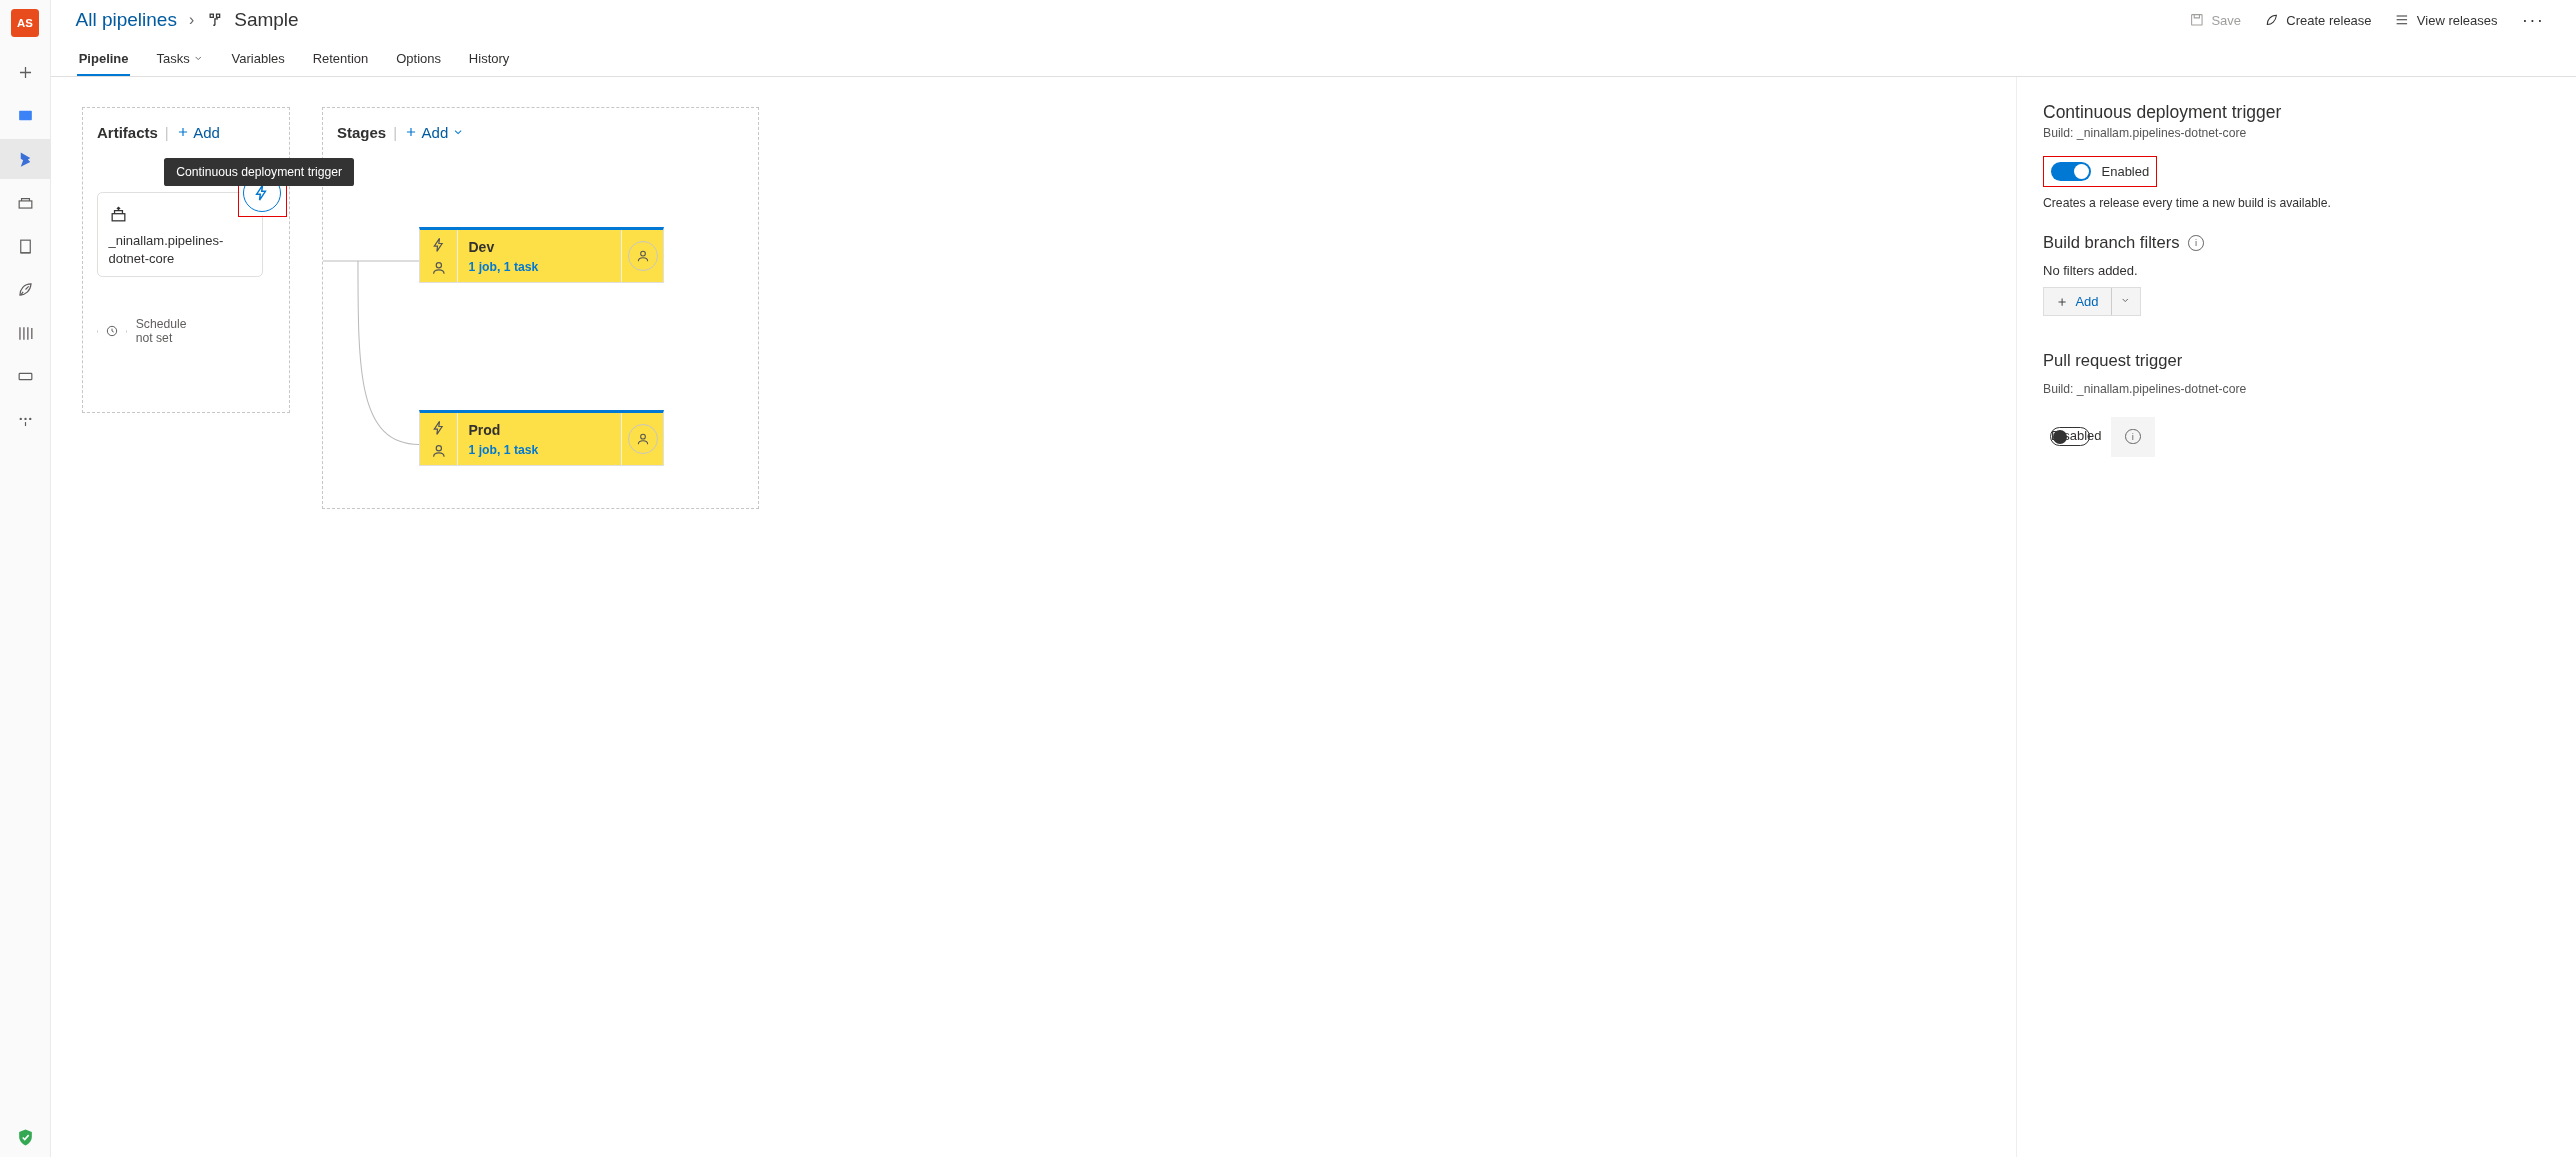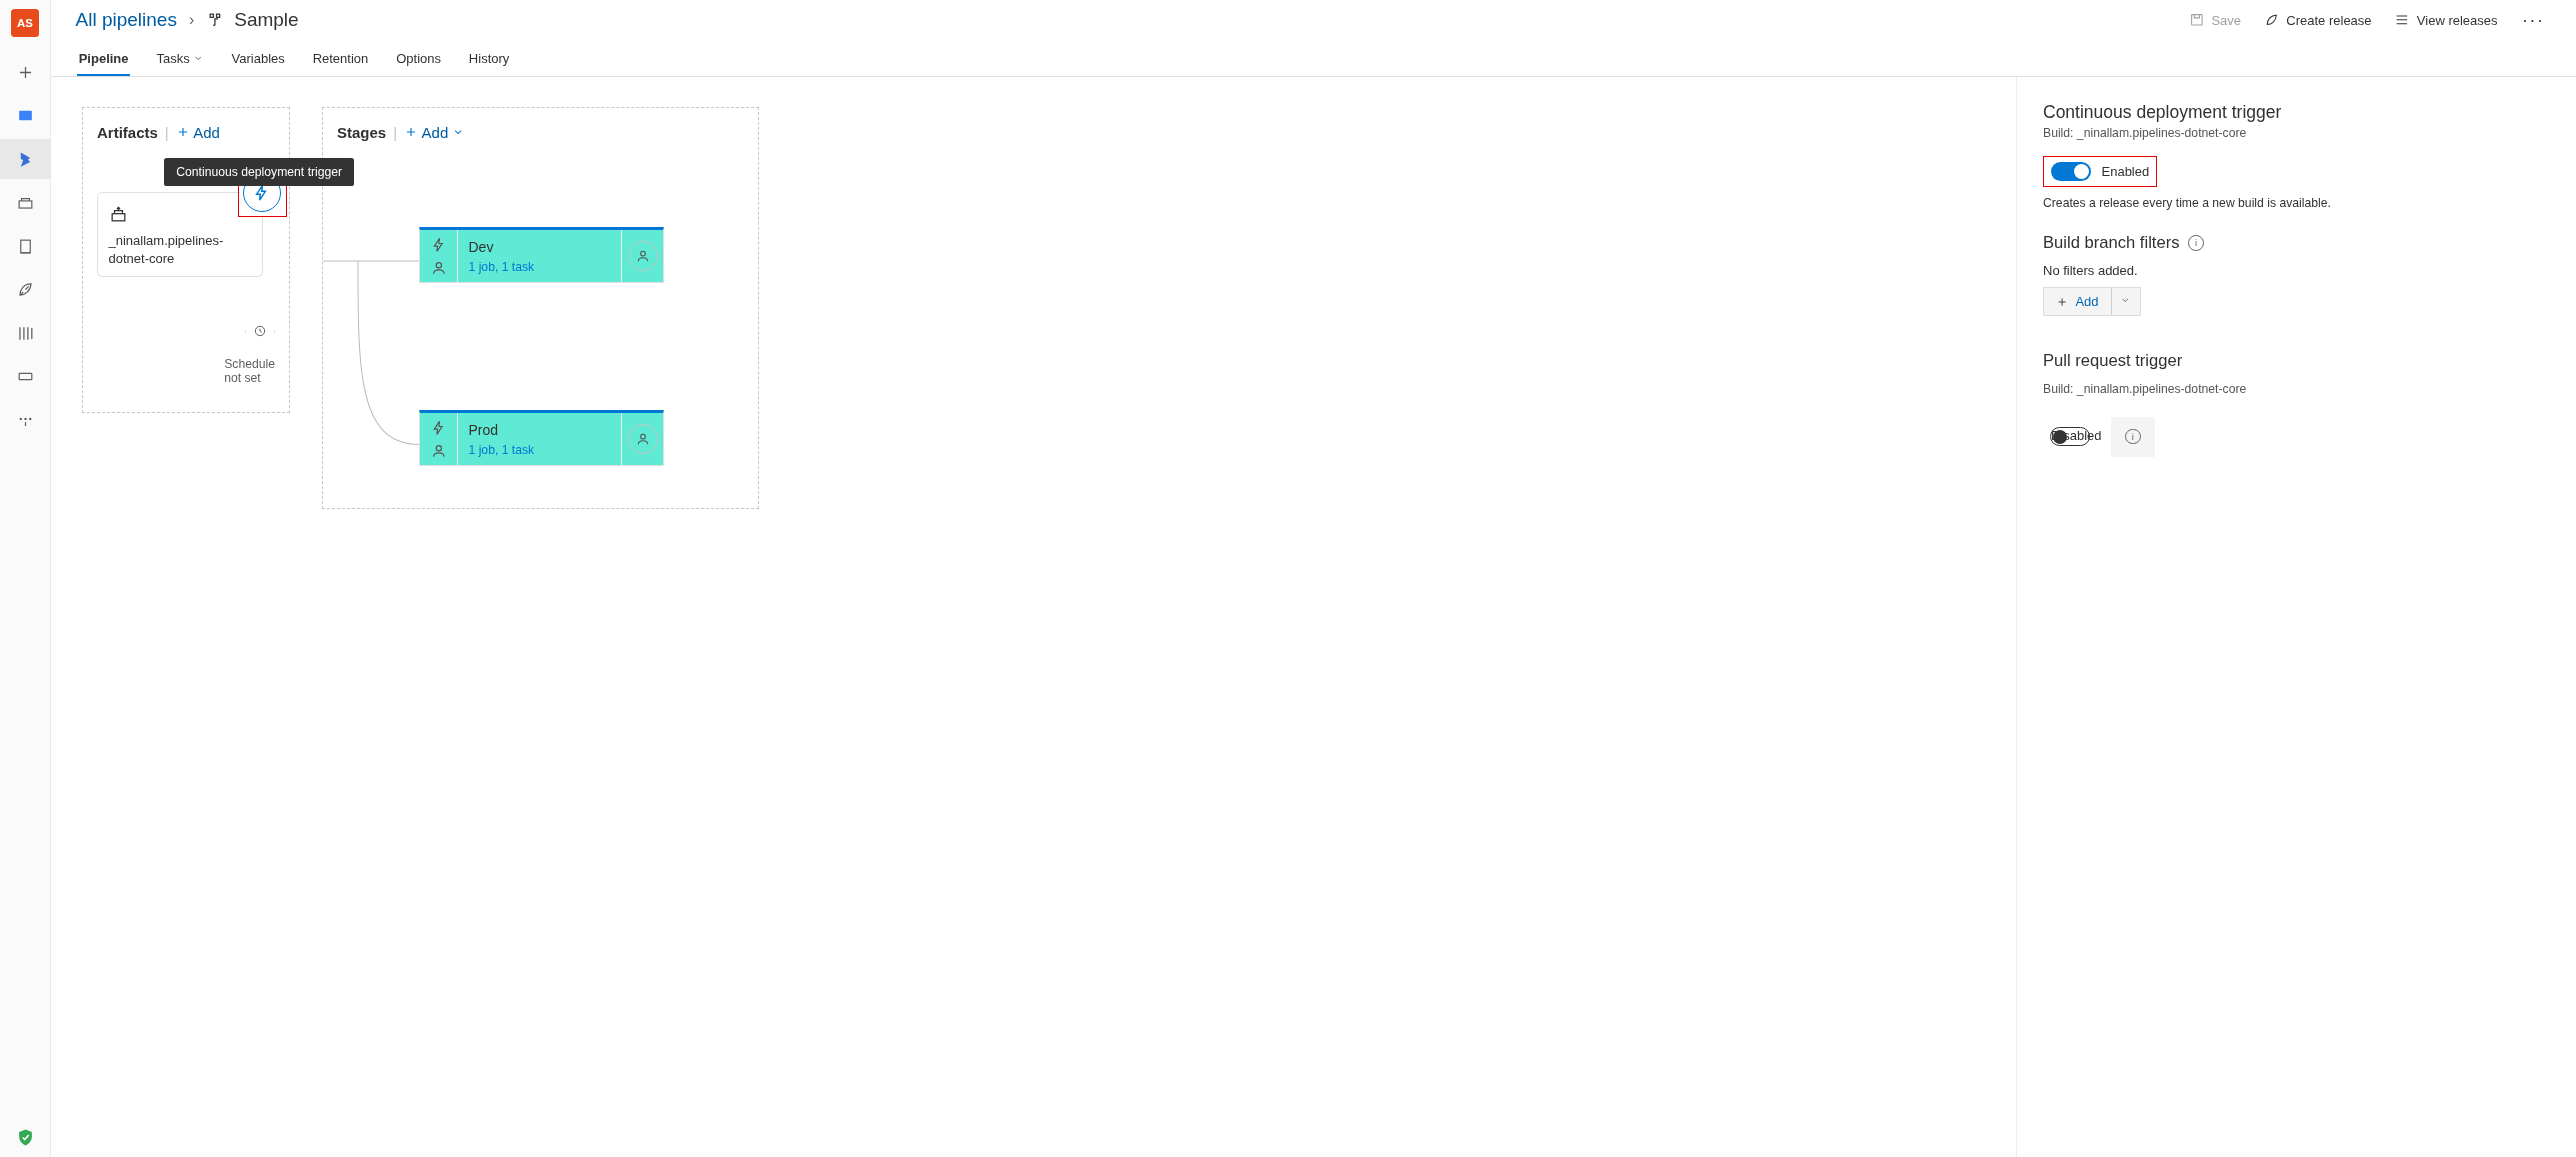--- a/index.html
+++ b/index.html
@@ -161,39 +161,40 @@
     position: absolute;
     top: -7px; left: 66px;
     transform: translateY(-100%);
     background: #333; color: #fff;
     padding: 7px 12.2px; border-radius: 2.6px;
     font-size: 12.2px; white-space: nowrap;
     z-index: 5;
   }
   .schedule-row {
     margin-top: 38px;
-    display:flex; align-items:flex-end; gap:8.7px;
-    color:#605e5c; font-size:12.2px;flex-direction:column;
+    display:flex; align-items:center; gap:8.7px;
+    color:#605e5c; font-size:12.2px;
   }
   .hex {
     width:30px; height:33px;
     display:flex;align-items:center;justify-content:center;
     border:0.9px solid #c8c6c4; 
     clip-path: polygon(25% 4%, 75% 4%, 100% 50%, 75% 96%, 25% 96%, 0 50%);
     background:#fff;
   }
 
   
   .stage-card {
     position:absolute;
     width: 245px;
     border:0.9px solid #e1dfdd;
-    background:#5eead4;
+    background:#fde047;
     border-top: 3.5px solid #0078d4;
     display:flex;
+    font-weight:bold;
   }
   .stage-card.dev { top: 119px; left: 96px; }
   .stage-card.prod { top: 302px; left: 96px; }
   .stage-left {
     width: 38px;
     border-right:0.9px solid #eee;
     display:flex; flex-direction:column; align-items:center; justify-content:center;
     gap:7px; padding:7px 0;
     color:#555;
   }

